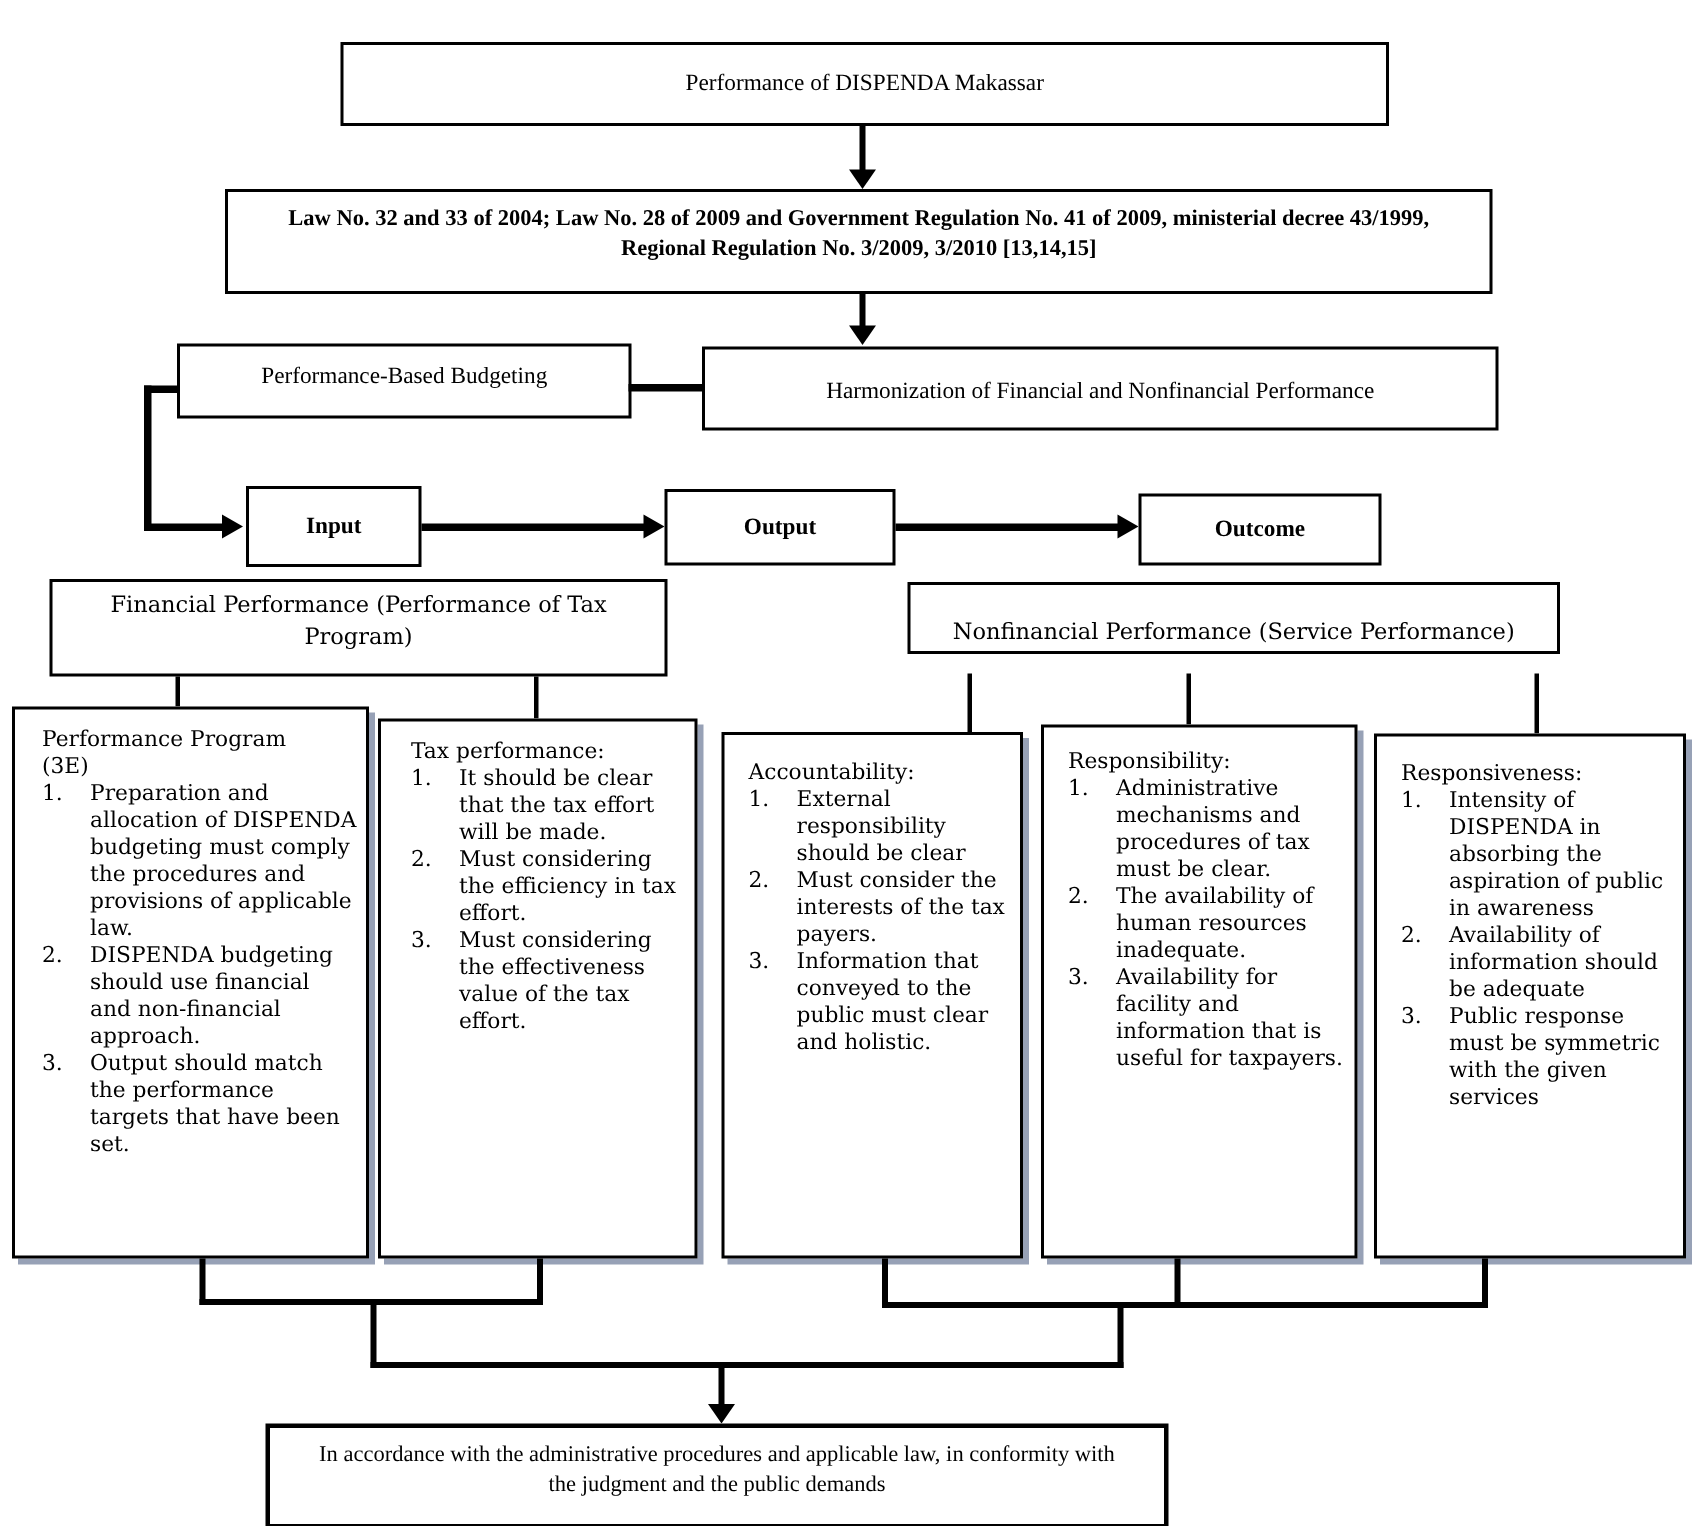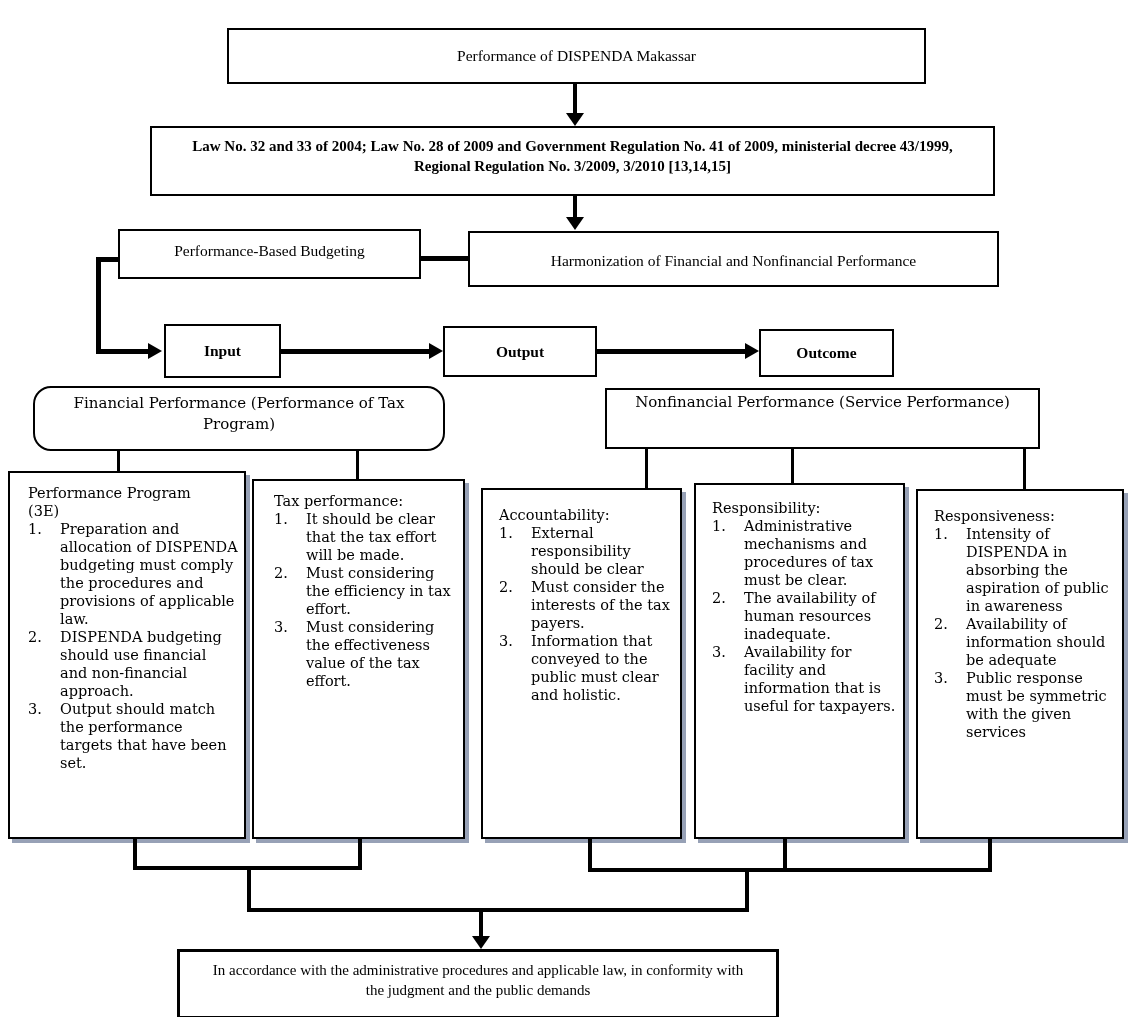--- a/index.html
+++ b/index.html
@@ -62,28 +62,28 @@
   <div class="box bold vcenter" style="left:164px;top:308px;width:117px;height:54px;">
     <span>Input</span>
   </div>
   <div class="line" style="left:281px;top:333px;width:150px;height:5px;"></div>
   <div class="ah-right" style="left:429px;top:327px;"></div>
   <div class="box bold vcenter" style="left:443px;top:310px;width:154px;height:51px;text-align:right;">
     <span>Output</span>
   </div>
   <div class="line" style="left:597px;top:333px;width:150px;height:5px;"></div>
   <div class="ah-right" style="left:745px;top:327px;"></div>
-  <div class="box bold vcenter" style="left:759px;top:313px;width:135px;height:48px;">
+  <div class="box bold vcenter" style="left:759px;top:313px;width:162px;height:48px;">
     <span>Outcome</span>
   </div>
 
-  <div class="box serifwide" style="left:33px;top:370px;width:412px;height:65px;padding:5px 30px 0;border-radius:18px;">
+  <div class="box serifwide" style="left:33px;top:370px;width:412px;height:65px;padding:5px 30px 0;">
     <span>Financial Performance (Performance of Tax Program)</span>
   </div>
-  <div class="box serifwide" style="left:605px;top:372px;width:435px;height:61px;padding:2px 20px 0;">
+  <div class="box serifwide" style="left:605px;top:372px;width:435px;height:48px;padding:21px 20px 0;">
     <span>Nonfinancial Performance (Service Performance)</span>
   </div>
 
   <div class="line" style="left:117px;top:435px;width:3px;height:20px;"></div>
   <div class="line" style="left:356px;top:435px;width:3px;height:28px;"></div>
   <div class="line" style="left:645px;top:433px;width:3px;height:39px;"></div>
   <div class="line" style="left:791px;top:433px;width:3px;height:34px;"></div>
   <div class="line" style="left:1023px;top:433px;width:3px;height:40px;"></div>
 
   <div class="detail" style="left:8px;top:455px;width:238px;height:368px;">

